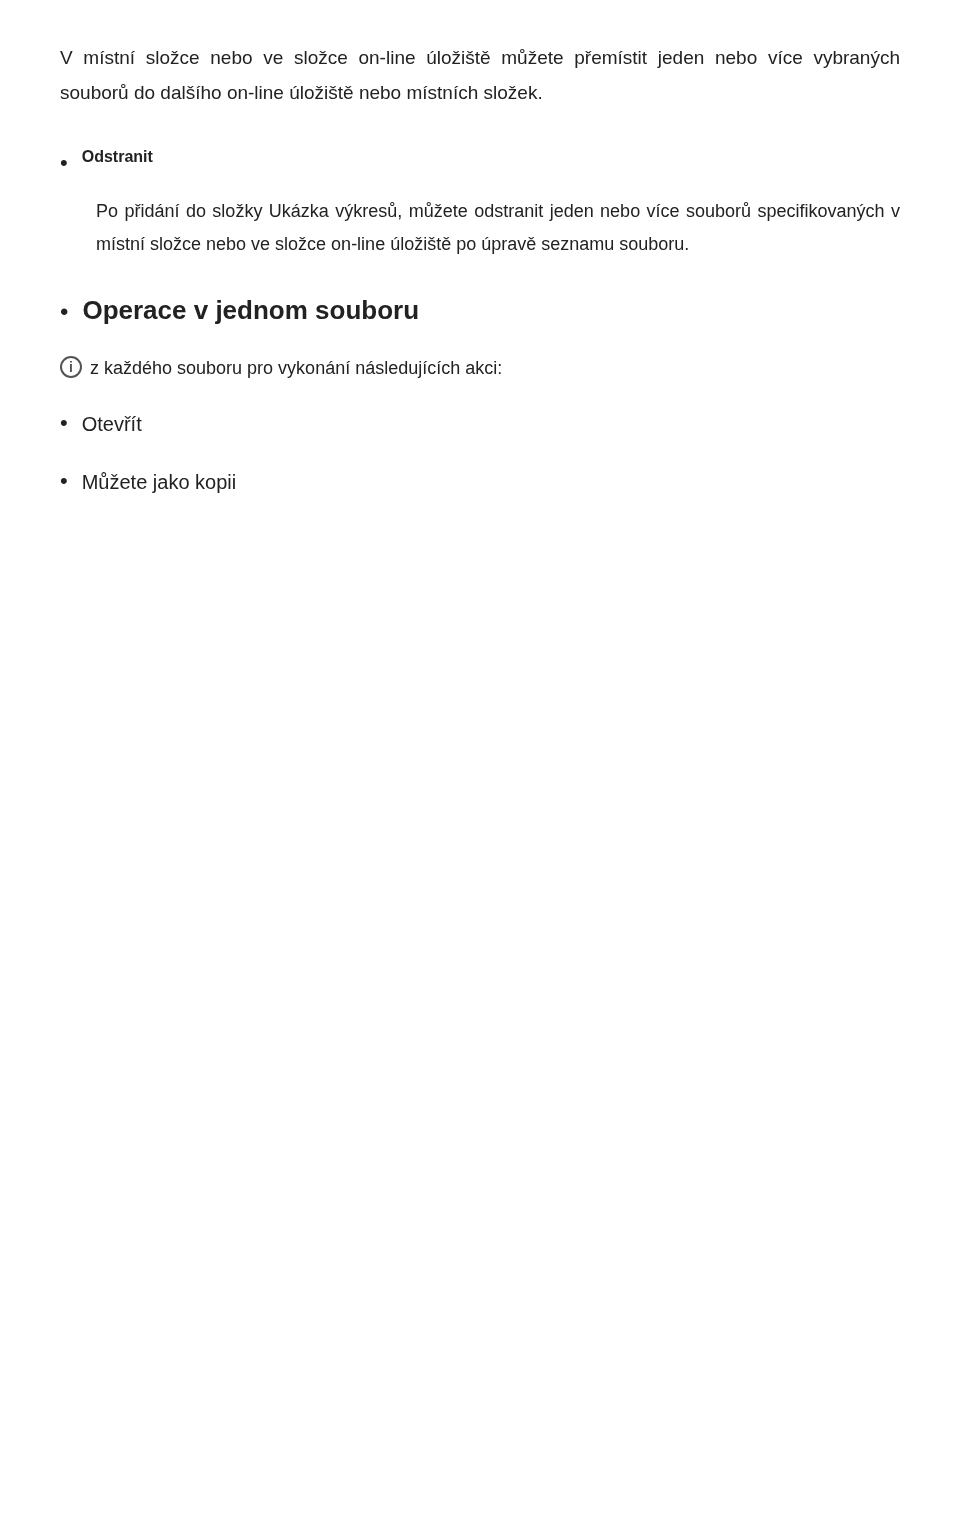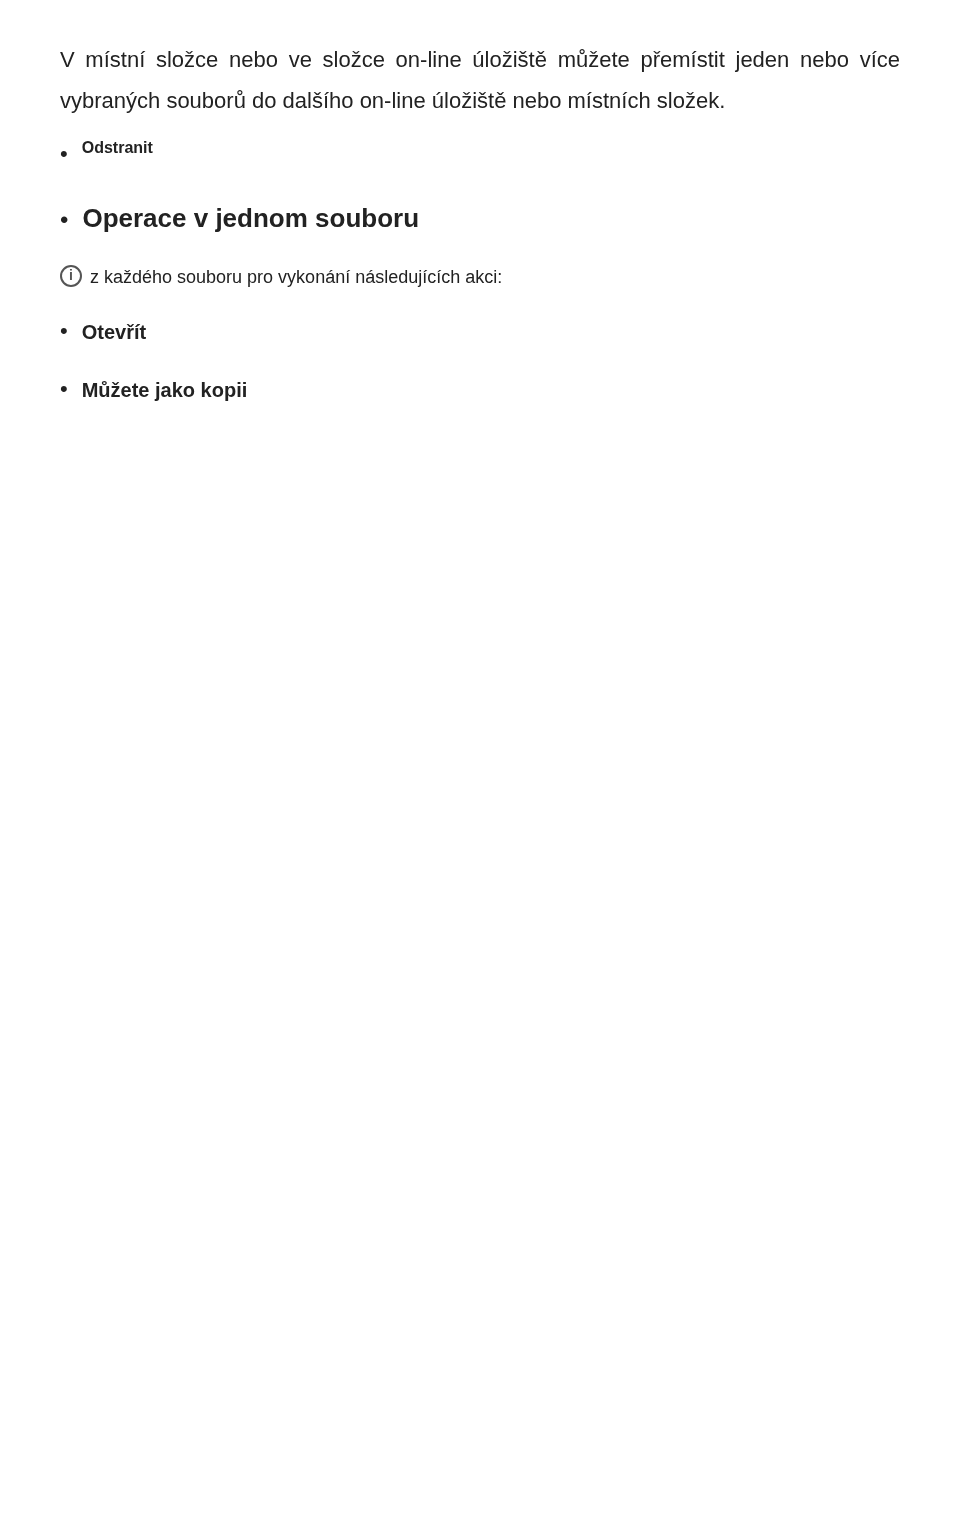--- a/index.html
+++ b/index.html
@@ -17,22 +17,22 @@
       padding: 40px 60px 40px 60px;
       max-width: 960px;
     }
 
     .page-content {
       width: 100%;
     }
 
     .intro-paragraph {
       text-align: justify;
-      margin-bottom: 16px;
-      font-size: 22px;
+      margin-bottom: 36px;
+      font-size: 19px;
       line-height: 1.85;
     }
 
     .section-block {
       margin-bottom: 30px;
     }
 
     .bullet-heading {
       display: flex;
       align-items: flex-start;
@@ -130,21 +130,21 @@
       font-size: 22px;
       color: #222;
       margin-right: 14px;
       margin-top: 0px;
       flex-shrink: 0;
       line-height: 1.2;
     }
 
     .sub-heading-text {
       font-size: 20px;
-      font-weight: bold;
+      font-weight: normal;
       line-height: 1.4;
     }
 
     .sub-section-body {
       margin-left: 36px;
       font-size: 18px;
       line-height: 1.85;
       text-align: justify;
       margin-bottom: 30px;
     }
@@ -154,20 +154,21 @@
 
 <div class="page-content">
 
   <p class="intro-paragraph">V místní složce nebo ve složce on-line úložiště můžete přemístit jeden nebo více vybraných souborů do dalšího on-line úložiště nebo místních složek.</p>
 
   <div class="section-block">
     <div class="bullet-heading">
       <span class="bullet-dot">•</span>
       <span class="heading-text">Odstranit</span>
     </div>
+    <div class="section-body">Po přidání do složky Ukázka výkresů, můžete odstranit jeden nebo více souborů specifikovaných v místní složce nebo ve složce on-line úložiště po úpravě seznamu souboru.</div>
   </div>
 
   <div class="section-block">
     <div class="large-bullet-heading">
       <span class="large-bullet-dot">•</span>
       <span class="large-heading-text">Operace v jednom souboru</span>
     </div>
 
 
     <div class="info-line">

